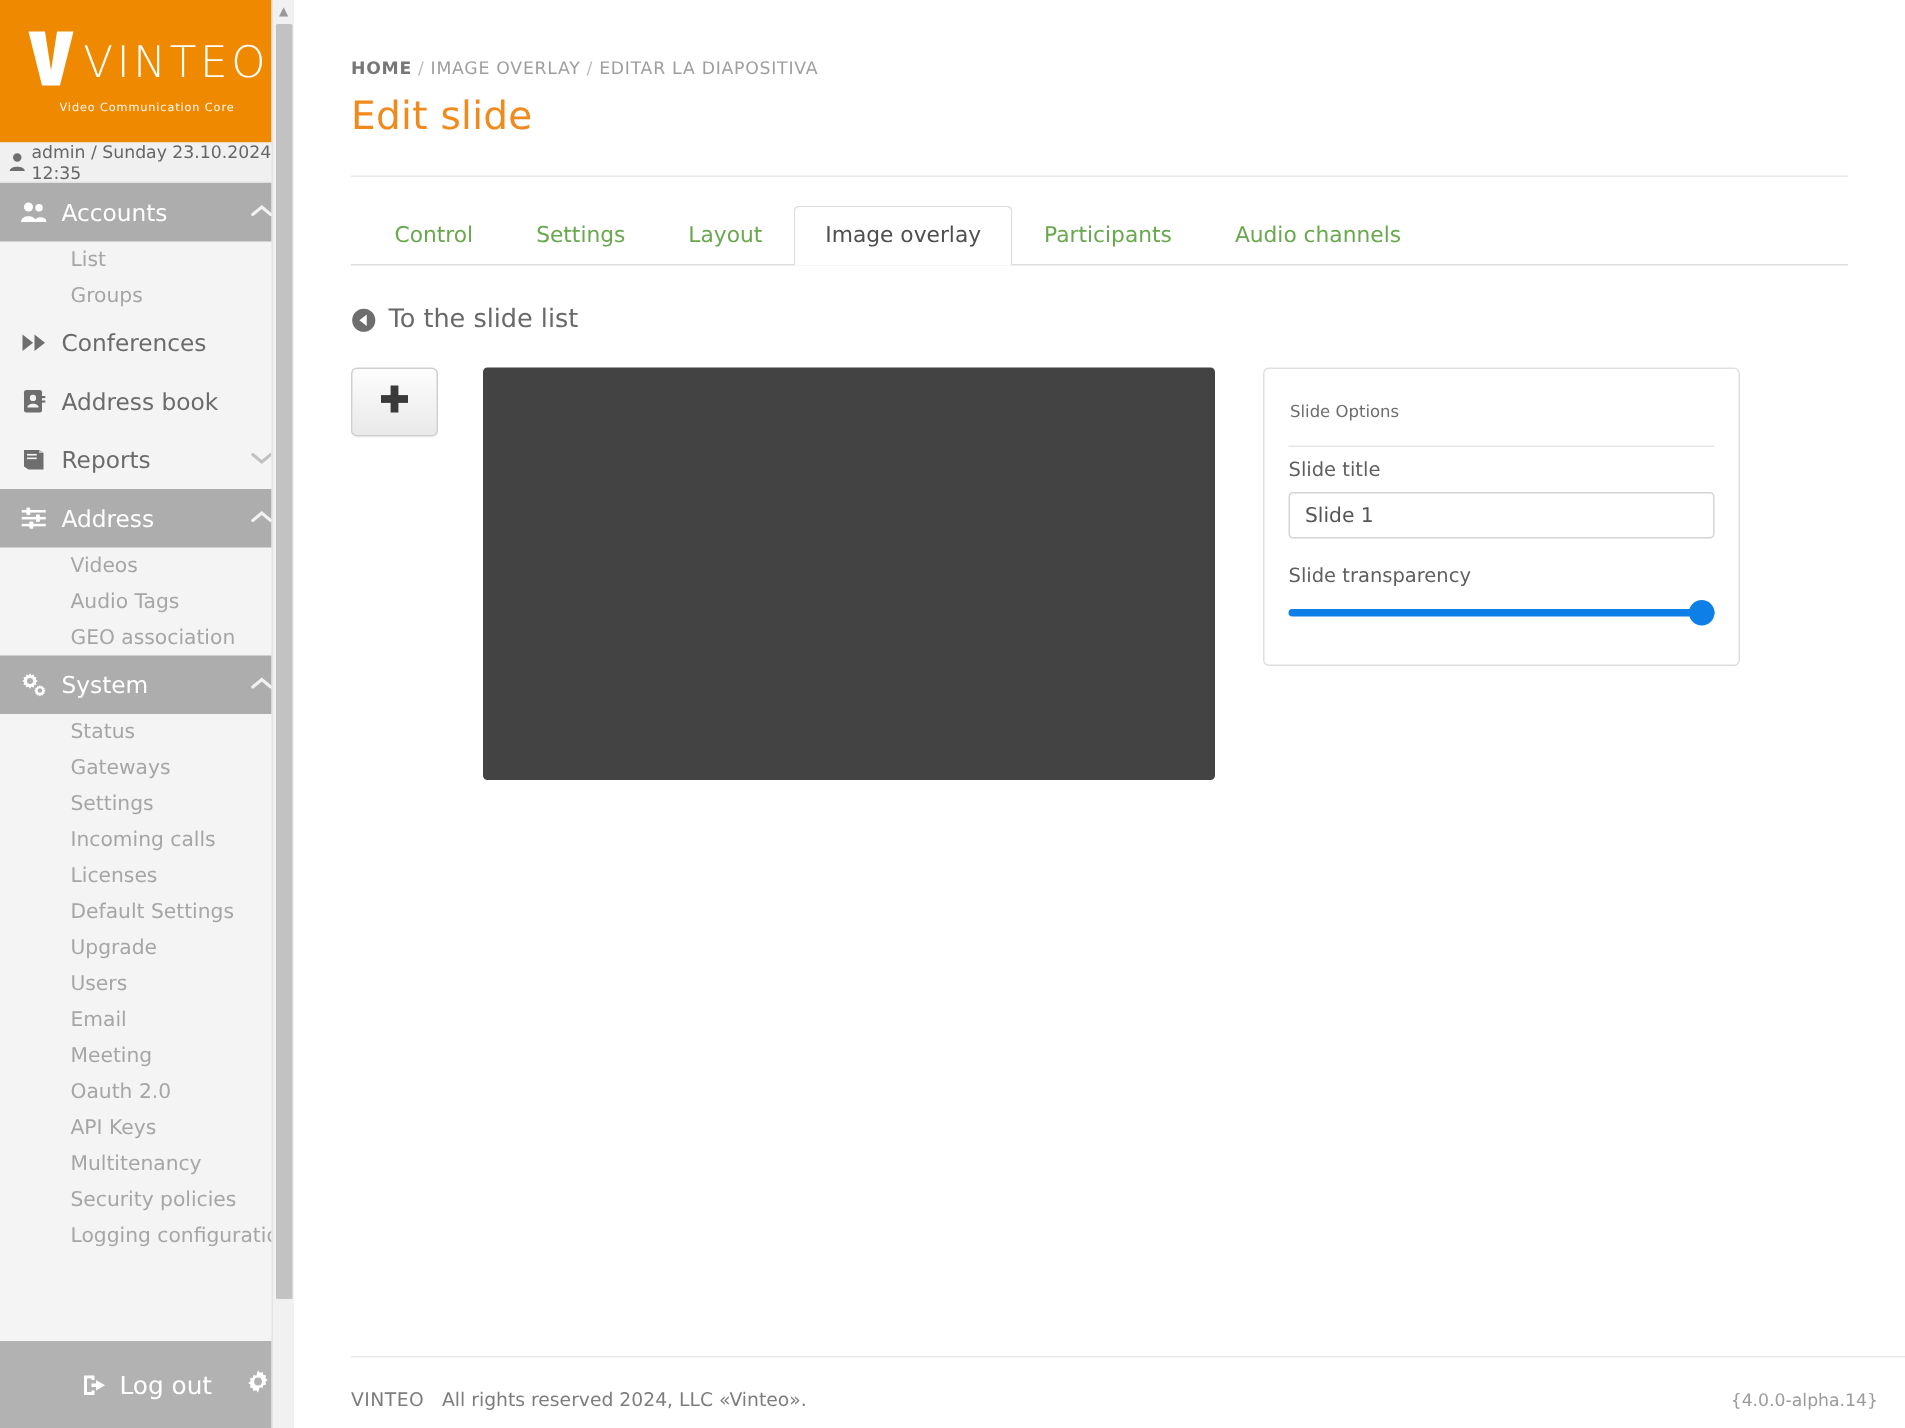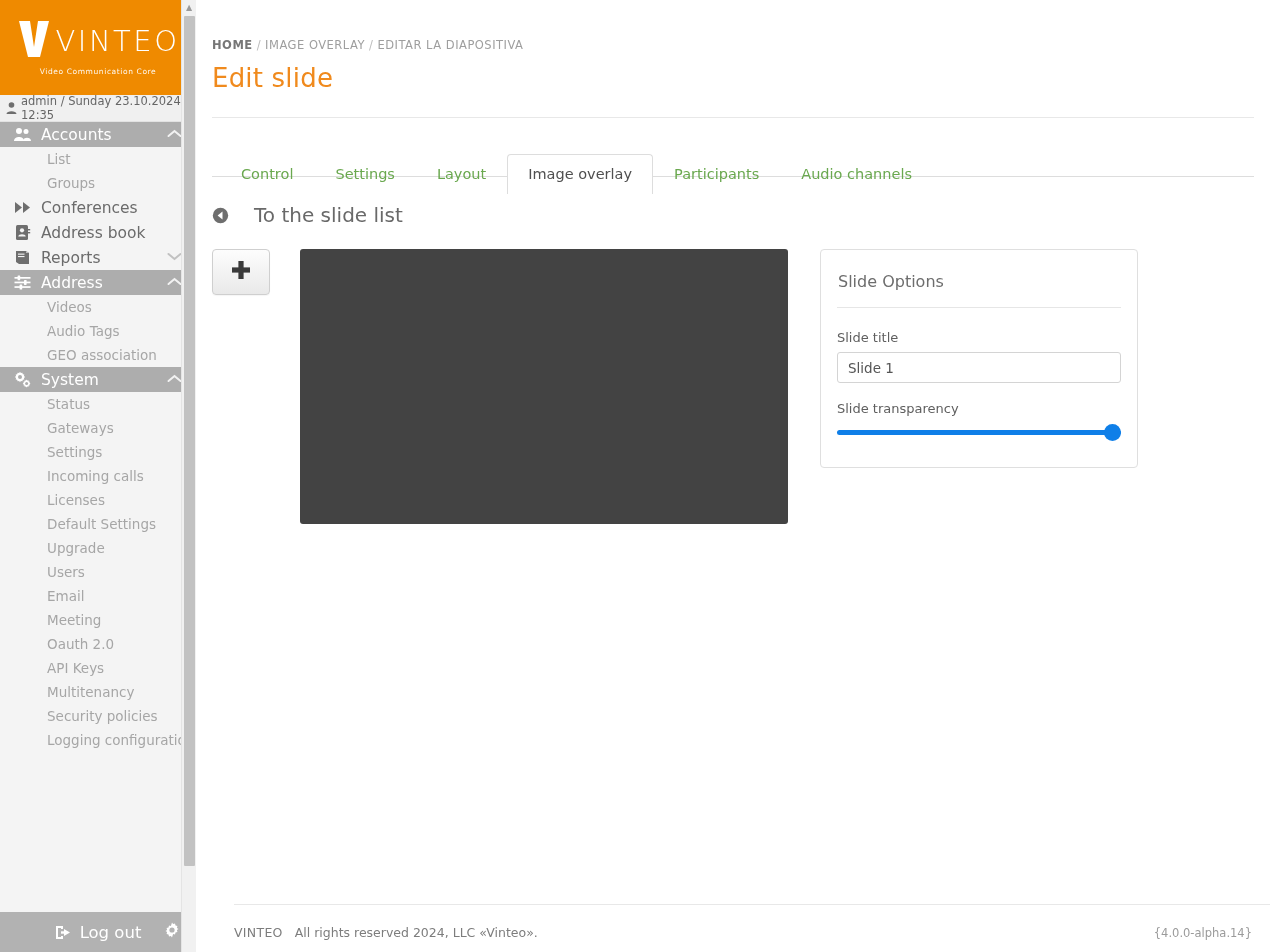--- a/index.html
+++ b/index.html
@@ -36,36 +36,36 @@
     margin-top: 4px; opacity: .95; text-align: center;
   }
   .userbar {
     height: 27px; background: #f0f0f0;
     border-bottom: 1px solid #e2e2e2;
     display: flex; align-items: center;
     padding-left: 6px; gap: 4px;
     font-size: 11.5px; color: #666;
   }
   .nav-item {
-    height: 25px; display: flex; align-items: center;
+    height: 39px; display: flex; align-items: center;
     padding: 0 14px; gap: 10px;
     font-size: 15.5px; cursor: pointer;
   }
   .nav-item.plain { color: #6b6b6b; }
   .nav-item.active { background: #adadad; color: #ffffff; }
   .nav-item .label { flex: 1; }
   .chev { font-size: 11px; opacity: .85; }
   .nav-sub {
     height: 24px; display: flex; align-items: center;
     padding-left: 47px; font-size: 13.5px; color: #a6a6a6;
     cursor: pointer;
   }
   .logout-bar {
     position: absolute; left: 0; bottom: 0;
-    width: 196px; height: 40px;
+    width: 196px; height: 58px;
     background: #b2b2b2;
     display: flex; align-items: center;
     justify-content: center; gap: 0;
     color: #fff; font-size: 16.5px;
   }
   .logout-bar .lo-inner { display: flex; align-items: center; gap: 8px; }
   .logout-bar .gear { position: absolute; right: 16px; font-size: 15px; }
 
   
   #sb-scroll {
@@ -80,21 +80,21 @@
   #sb-scroll .thumb {
     position: absolute; top: 16px; left: 2px;
     width: 11px; height: 850px; background: #c2c2c2; border-radius: 1px;
   }
 
   
   #main {
     flex: 1; height: 952px; position: relative;
     background: #fff; overflow: hidden;
   }
-  .content-pad { padding: 0 16px; }
+  .content-pad { padding: 0 38px; }
   .breadcrumb {
     padding-top: 38px; font-size: 11.5px;
     letter-spacing: .5px; color: #9e9e9e;
   }
   .breadcrumb .crumb.home { color: #777; font-weight: bold; }
   .breadcrumb .sep { color: #bdbdbd; margin: 0 4px; }
   h1.page-title {
     color: #f08a1d; font-size: 26px; font-weight: normal;
     margin-top: 11px; letter-spacing: .2px;
   }
@@ -104,31 +104,31 @@
   .tabs {
     display: flex; align-items: flex-end;
     margin-top: 18px; position: relative;
     border-bottom: 1px solid #dddddd;
     padding-left: 8px;
   }
   .tab {
     padding: 11px 20px 11px; font-size: 14.5px;
     color: #6aa84f; cursor: pointer;
     border: 1px solid transparent; border-bottom: none;
-    position: relative; top: 18px; line-height: 1.2;
+    position: relative; top: 1px; line-height: 1.2;
   }
   .tab.active {
     color: #4f4f4f; background: #fff;
     border-color: #dddddd;
     border-radius: 4px 4px 0 0;
   }
 
   .back-link {
-    display: flex; align-items: center; gap: 25px;
-    margin-top: 26px; font-size: 20px; color: #696969;
+    display: flex; align-items: center; gap: 8px;
+    margin-top: 26px; font-size: 17px; color: #696969;
     cursor: pointer; width: max-content;
   }
 
   .work-row { display: flex; margin-top: 22px; gap: 0; }
   .add-btn {
     width: 58px; height: 46px;
     background: linear-gradient(#fdfdfd, #e9e9e9);
     border: 1px solid #cfcfcf; border-radius: 4px;
     display: flex; align-items: center; justify-content: center;
     cursor: pointer; margin-right: 30px;
@@ -145,24 +145,24 @@
     flex: 0 0 488px;
   }
 
   .options-panel {
     margin-left: 32px; width: 318px;
     border: 1px solid #dfdfdf; border-radius: 4px;
     padding: 22px 16px 24px; background: #fff;
     align-self: flex-start;
   }
   .options-panel h2 {
-    font-size: 16px; font-weight: normal; color: #6d6d6d;
+    font-size: 11px; font-weight: normal; color: #6d6d6d;
     padding: 0 1px 16px;
     border-bottom: 1px solid #e6e6e6;
-    margin-bottom: 22px;
+    margin-bottom: 8px;
   }
   .field-label {
     font-size: 13px; font-weight: normal; color: #5f5f5f;
     margin-bottom: 7px;
   }
   .text-input {
     width: 100%; height: 31px;
     border: 1px solid #d4d4d4; border-radius: 3px;
     padding: 0 10px; font-size: 13.5px; color: #555;
     font-family: "DejaVu Sans", "Liberation Sans", sans-serif;

